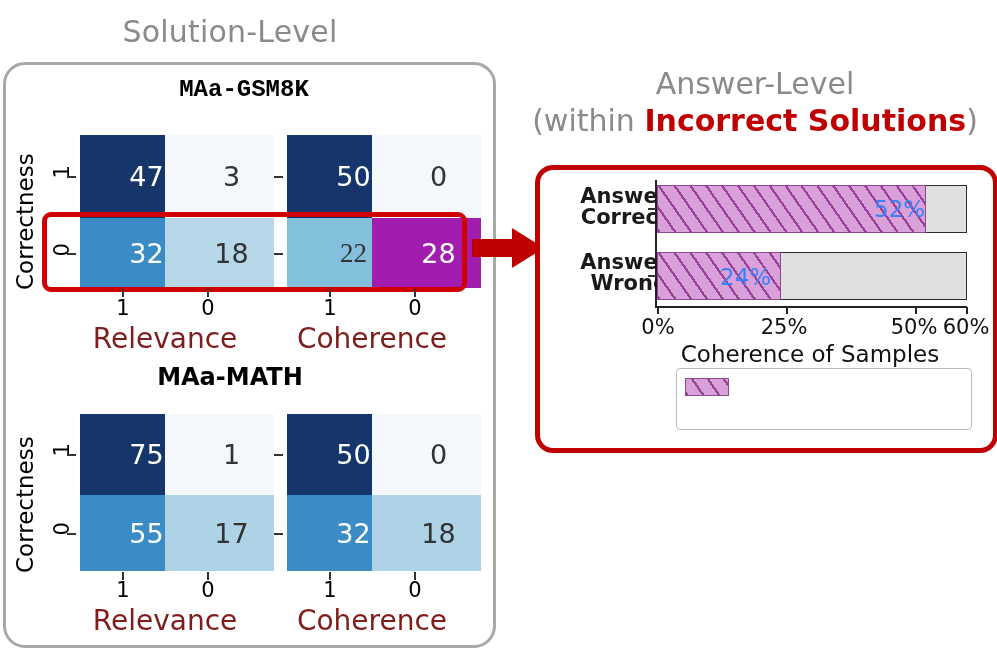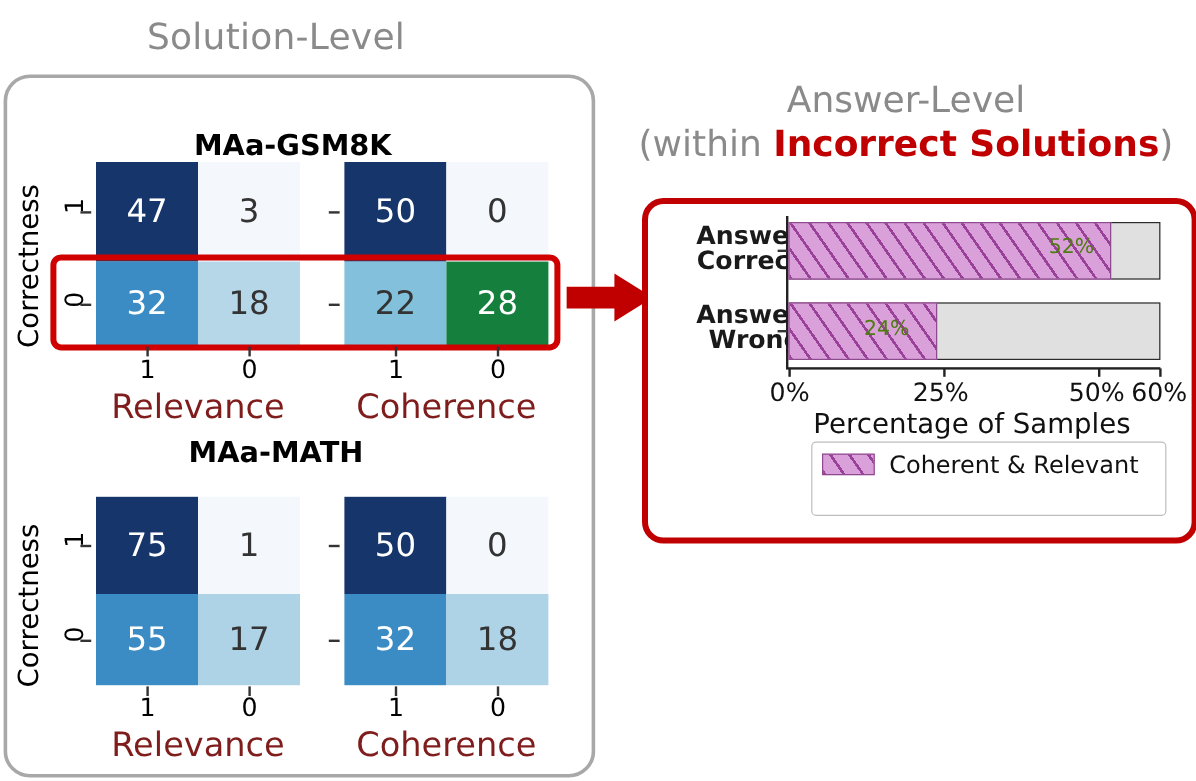--- a/index.html
+++ b/index.html
@@ -45,40 +45,40 @@
     transform-origin:50% 50%;
     writing-mode:vertical-rl;transform:rotate(180deg);
     white-space:nowrap;
   }
   .ytick{position:absolute;font-size:21px;color:#000;
     writing-mode:vertical-rl;transform:rotate(180deg);}
   .tickdash{position:absolute;width:9px;height:2px;background:#333;}
   .xtick{position:absolute;font-size:21px;color:#000;text-align:center;width:40px;}
   .xlab{position:absolute;font-size:28px;color:#7f1d1d;text-align:center;width:200px;}
   .cell{position:absolute;display:flex;align-items:center;justify-content:center;
-        font-size:27px;}
+        font-size:27px;padding-left:24px;}
   .xtickmark{position:absolute;width:2px;height:8px;background:#333;}
 
   
   #highlight-box{
     left:42px;top:212px;width:425px;height:80px;
     border:5px solid #d00000;border-radius:9px;box-sizing:border-box;
   }
 
   
   #flow-arrow{left:472px;top:226px;width:72px;height:44px;}
   .bar-seg{position:absolute;height:100%;box-sizing:border-box;}
   .bar-row{position:absolute;height:48px;left:0;}
   .bar-axis-v{position:absolute;left:655px;top:180px;width:2px;height:127px;background:#222;}
   .bar-axis-h{position:absolute;left:655px;top:306px;width:312px;height:2px;background:#222;}
   .bar-ylabel{
     position:absolute;text-align:right;font-size:21px;font-weight:bold;
     color:#1a1a1a;line-height:1.02;width:120px;
   }
-  .bar-value{position:absolute;font-size:17px;color:#4d7c0f;}
+  .bar-value{position:absolute;font-size:23px;color:#3b82f6;}
   .xax-tick{position:absolute;width:2px;height:7px;background:#222;top:307px;}
   .xax-lbl{position:absolute;font-size:21px;color:#111;text-align:center;width:70px;top:315px;}
   #bar-xlabel{position:absolute;left:625px;top:341px;width:370px;text-align:center;font-size:23px;color:#111;}
 
   
   #bar-legend{
     position:absolute;left:676px;top:368px;width:296px;height:62px;
     border:1px solid #bdbdbd;border-radius:4px;background:#fff;
     box-sizing:border-box;padding:5px 8px;
   }
@@ -94,39 +94,39 @@
   }
   .gray-seg{background:#e0e0e0;border:1px solid #2b2b2b;}
 </style>
 </head>
 <body>
 
 <div class="abs" id="solution-level-title">Solution-Level</div>
 
 <div class="abs" id="solution-panel"></div>
 
-<div class="hm-title" style="left:14px;top:107px;">MAa-GSM8K</div>
+<div class="hm-title" style="left:14px;top:76px;font-family:Liberation Mono, monospace;">MAa-GSM8K</div>
 
 <div class="ylab" style="left:12px;top:130px;height:160px;">Correctness</div>
 <div class="ytick" style="left:50px;top:165px;">1</div>
 <div class="tickdash" style="left:67px;top:176px;"></div>
 <div class="ytick" style="left:50px;top:243px;">0</div>
 <div class="tickdash" style="left:67px;top:253px;"></div>
 <div class="tickdash" style="left:274px;top:176px;"></div>
 <div class="tickdash" style="left:274px;top:253px;"></div>
 
 <div class="cell" style="left:80px;top:135px;width:85px;height:83px;background:#16366b;color:#fff;">47</div>
 <div class="cell" style="left:165px;top:135px;width:85px;height:83px;background:#f4f8fd;color:#333;">3</div>
 <div class="cell" style="left:80px;top:218px;width:85px;height:70px;background:#3b8cc4;color:#fff;">32</div>
 <div class="cell" style="left:165px;top:218px;width:85px;height:70px;background:#b6d7e8;color:#333;">18</div>
 
 <div class="cell" style="left:287px;top:135px;width:85px;height:83px;background:#16366b;color:#fff;">50</div>
 <div class="cell" style="left:372px;top:135px;width:85px;height:83px;background:#f4f8fd;color:#333;">0</div>
-<div class="cell" style="left:287px;top:218px;width:85px;height:70px;background:#83c0dc;color:#333;">22</div>
-<div class="cell" style="left:372px;top:218px;width:85px;height:70px;background:#15803d;color:#fff;">28</div>
+<div class="cell" style="left:287px;top:218px;width:85px;height:70px;background:#83c0dc;color:#333;font-family:Liberation Serif, serif;">22</div>
+<div class="cell" style="left:372px;top:218px;width:85px;height:70px;background:#a21caf;color:#fff;">28</div>
 
 <div class="abs" id="highlight-box"></div>
 
 <div class="xtickmark" style="left:122px;top:289px;"></div>
 <div class="xtickmark" style="left:207px;top:289px;"></div>
 <div class="xtickmark" style="left:329px;top:289px;"></div>
 <div class="xtickmark" style="left:414px;top:289px;"></div>
 <div class="xtick" style="left:103px;top:296px;">1</div>
 <div class="xtick" style="left:188px;top:296px;">0</div>
 <div class="xtick" style="left:310px;top:296px;">1</div>
@@ -203,20 +203,19 @@
 
 <div class="xax-tick" style="left:657px;"></div>
 <div class="xax-tick" style="left:786px;"></div>
 <div class="xax-tick" style="left:915px;"></div>
 <div class="xax-tick" style="left:966px;"></div>
 <div class="xax-lbl" style="left:623px;">0%</div>
 <div class="xax-lbl" style="left:749px;">25%</div>
 <div class="xax-lbl" style="left:879px;">50%</div>
 <div class="xax-lbl" style="left:931px;">60%</div>
 
-<div id="bar-xlabel">Percentage of Samples</div>
+<div id="bar-xlabel">Coherence of Samples</div>
 
 <div id="bar-legend">
   <div class="legend-row">
     <span class="legend-swatch hatch-purple"></span>
-    <span class="legend-text">Coherent &amp; Relevant</span>
   </div>
 </div>
 
 </body></html>

